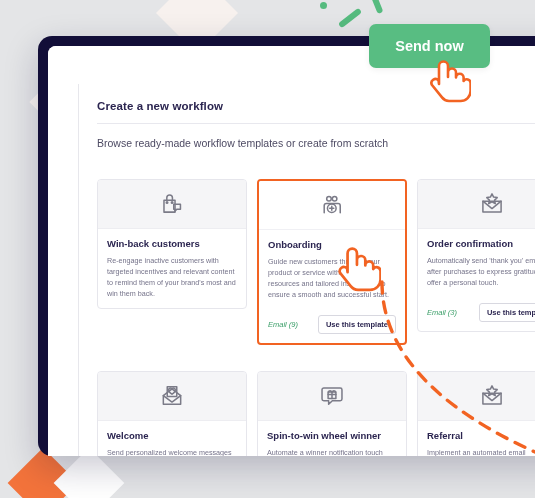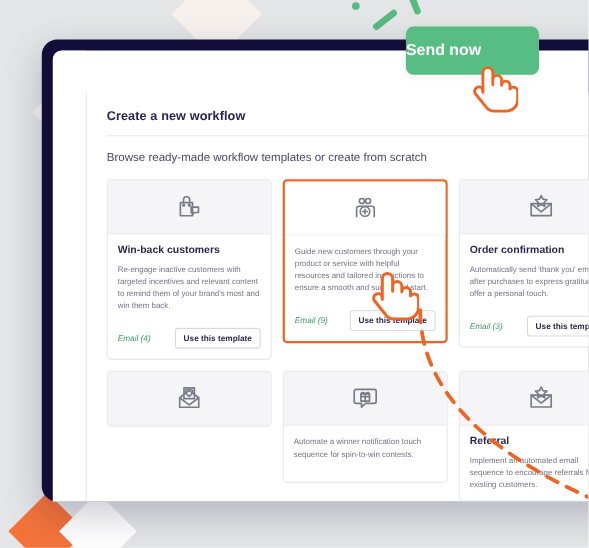--- a/index.html
+++ b/index.html
@@ -55,21 +55,21 @@
   }
 
   
   #template-grid{
     display:grid;grid-template-columns:repeat(3,160px);
     gap:0 0;padding:14px 0 0 18px;
   }
   .tmpl-cell{padding:0 10px 10px 0;box-sizing:border-box;}
   .tmpl-card{
     border:1px solid #e6e6ec;border-radius:4px;background:#fff;
-    overflow:hidden;position:relative;
+    overflow:hidden;position:relative;margin-top:16px;
   }
   .tmpl-card.selected{border:2px solid #f26322;}
   .tmpl-icon-area{
     height:48px;background:#f5f5f7;display:flex;align-items:center;justify-content:center;
     border-bottom:1px solid #ededf1;
   }
   .tmpl-card.selected .tmpl-icon-area{background:#ffffff;border-bottom:1px solid #f0f0f4;}
   .tmpl-body{padding:9px 9px 8px 9px;}
   .tmpl-name{
     font-size:9.5px;font-weight:bold;color:#2b2550;margin:0 0 6px 0;
@@ -88,21 +88,21 @@
     white-space:nowrap;
   }
   .icon-svg{width:26px;height:26px;display:block;}
   .icon-svg path,.icon-svg circle,.icon-svg rect,.icon-svg line,.icon-svg polyline,.icon-svg polygon{
     stroke:#7b7b88;stroke-width:1.4;fill:none;stroke-linecap:round;stroke-linejoin:round;
   }
 
   
   #send-now-button{
     position:absolute;left:369px;top:24px;width:121px;height:44px;
-    background:#58bd82;border-radius:7px;display:flex;align-items:center;justify-content:flex-start;
+    background:#58bd82;border-radius:7px;display:flex;align-items:center;justify-content:center;
     color:#ffffff;font-size:14.5px;font-weight:bold;cursor:pointer;z-index:40;
     box-shadow:0 2px 6px rgba(0,0,0,.06);
   }
 
   
   .cursor-hand{position:absolute;z-index:45;}
   #cursor-send-now{left:427px;top:57px;}
   #cursor-use-template{left:335px;top:244px;}
 
   
@@ -140,38 +140,35 @@
                   <path d="M7.2 8.5 V6.2 a2.6 2.6 0 0 1 5.2 0 V8.5"></path>
                   <circle cx="7.4" cy="10.6" r=".7"></circle>
                   <circle cx="12.1" cy="10.6" r=".7"></circle>
                   <path d="M13.6 12.3 h6.2 v4.5 h-3.4 l-1.7 1.9 v-1.9 h-1.1 Z"></path>
                 </svg>
               </div>
               <div class="tmpl-body">
                 <div class="tmpl-name">Win-back customers</div>
                 <div class="tmpl-desc">Re-engage inactive customers with targeted incentives and relevant content to remind them of your brand's most and win them back.</div>
               </div>
-              <div class="tmpl-foot">
-                <span class="tmpl-count">Email (4)</span>
-                <button class="tmpl-btn">Use this template</button>
-              </div>
             </div>
           </div>
           <div class="tmpl-cell">
             <div class="tmpl-card selected">
               <div class="tmpl-icon-area">
                 <svg class="icon-svg" viewBox="0 0 24 24">
                   <circle cx="9.2" cy="6.2" r="2.1"></circle>
                   <circle cx="14.4" cy="6.2" r="2.1"></circle>
                   <path d="M4.8 19.2 v-6.6 a2 2 0 0 1 2 -2 h10.8 a2 2 0 0 1 2 2 v6.6"></path>
                   <circle cx="11.8" cy="15" r="4"></circle>
                   <path d="M11.8 13.1 v3.8 M9.9 15 h3.8"></path>
                 </svg>
               </div>
               <div class="tmpl-body">
+                <div class="tmpl-name">Onboarding</div>
                 <div class="tmpl-desc">Guide new customers through your product or service with helpful resources and tailored instructions to ensure a smooth and successful start.</div>
               </div>
               <div class="tmpl-foot">
                 <span class="tmpl-count">Email (9)</span>
                 <button class="tmpl-btn">Use this template</button>
               </div>
             </div>
           </div>
           <div class="tmpl-cell">
             <div class="tmpl-card">
@@ -195,33 +192,38 @@
           <div class="tmpl-cell">
             <div class="tmpl-card">
               <div class="tmpl-icon-area">
                 <svg class="icon-svg" viewBox="0 0 24 24">
                   <path d="M4 11.6 L12 5.4 L20 11.6 v8 H4 Z"></path>
                   <path d="M7.6 3.4 h8.8 v9 H7.6 Z" fill="#ffffff"></path>
                   <path d="M12 10.4 c -2.4 -1.8 -3 -2.7 -3 -3.8 a1.5 1.5 0 0 1 3 -.7 a1.5 1.5 0 0 1 3 .7 c 0 1.1 -.6 2 -3 3.8 Z"></path>
                   <path d="M4 11.6 L12 17.6 L20 11.6"></path>
                 </svg>
               </div>
+              <div class="tmpl-body">
+                <div class="tmpl-name">Welcome</div>
+                <div class="tmpl-desc">Send personalized welcome messages and guide new subscribers to get the most value from your brand.</div>
+              </div>
             </div>
           </div>
           <div class="tmpl-cell">
             <div class="tmpl-card">
               <div class="tmpl-icon-area">
                 <svg class="icon-svg" viewBox="0 0 24 24">
                   <path d="M4.4 4.6 h15.2 a1.6 1.6 0 0 1 1.6 1.6 v8.6 a1.6 1.6 0 0 1 -1.6 1.6 h-7.3 l-3.4 3.2 v-3.2 H4.4 a1.6 1.6 0 0 1 -1.6 -1.6 V6.2 a1.6 1.6 0 0 1 1.6 -1.6 Z"></path>
                   <path d="M8.4 8.4 h7.2 v6 H8.4 Z"></path>
                   <path d="M8.4 10.7 h7.2 M12 8.4 v6"></path>
                   <path d="M12 8.4 c -1.6 -1.8 -3.4 -1.2 -3.2 .1 M12 8.4 c 1.6 -1.8 3.4 -1.2 3.2 .1"></path>
                 </svg>
               </div>
               <div class="tmpl-body">
+                <div class="tmpl-name">Spin-to-win wheel winner</div>
                 <div class="tmpl-desc">Automate a winner notification touch sequence for spin-to-win contests.</div>
               </div>
             </div>
           </div>
           <div class="tmpl-cell">
             <div class="tmpl-card">
               <div class="tmpl-icon-area">
                 <svg class="icon-svg" viewBox="0 0 24 24">
                   <path d="M3.6 9.4 h16.8 v10 H3.6 Z"></path>
                   <path d="M3.6 9.4 L12 16.2 L20.4 9.4"></path>

